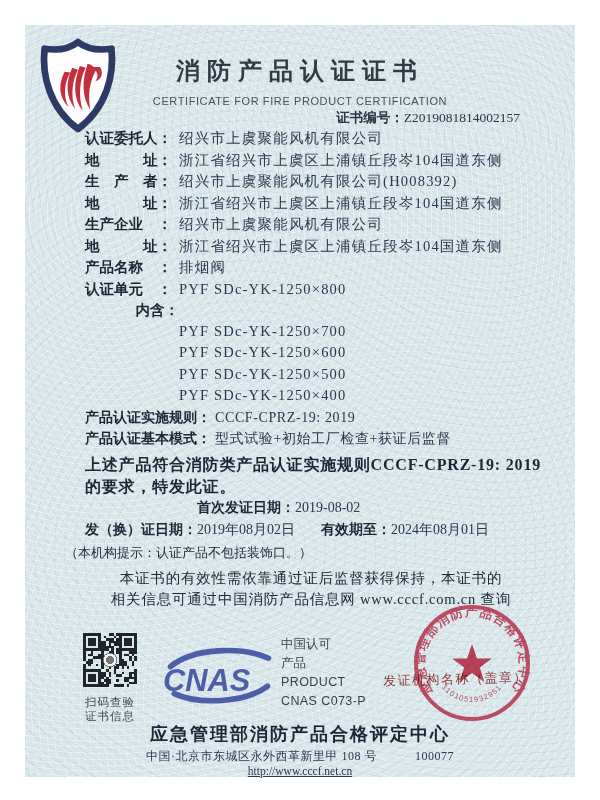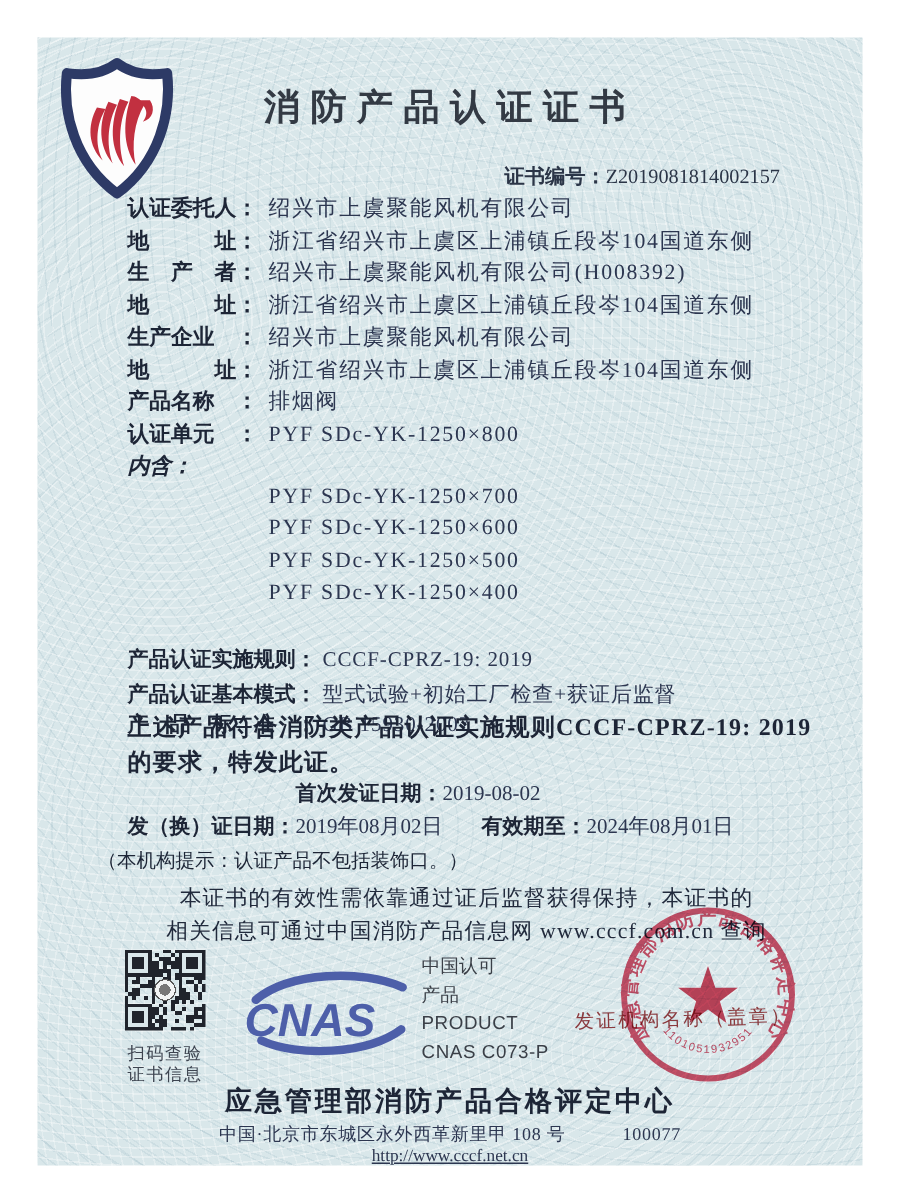--- a/index.html
+++ b/index.html
@@ -21,25 +21,25 @@
   .title-block{position:absolute;left:0;top:30px;width:100%;text-align:center;}
   .title{font-size:24px;letter-spacing:7px;color:#333a44;font-weight:600;}
   .subtitle{margin-top:8px;font-size:11px;letter-spacing:.6px;color:#4a5058;
     font-family:"Liberation Sans","DejaVu Sans",sans-serif;}
   .cert-no{position:absolute;top:84px;right:55px;font-size:13.5px;color:#2b3547;}
   .cert-no .lab{font-weight:bold;}
 
   .content{position:absolute;left:40px;top:104px;width:492px;}
   .row{display:flex;align-items:baseline;height:21.5px;padding-left:20px;}
   .row .lab{width:94px;flex:none;font-weight:bold;font-size:14.5px;color:#1d2536;white-space:nowrap;}
-  .row .lab.right{text-align:left;padding-right:0;box-sizing:border-box;font-style:italic;}
+  .row .lab.right{text-align:right;padding-right:0;box-sizing:border-box;}
   .row .val{font-size:14.5px;letter-spacing:1.2px;white-space:nowrap;color:#2c3650;}
   .rrow{display:flex;align-items:baseline;height:21.5px;padding-left:20px;}
   .rrow .rlab{font-weight:bold;font-size:14px;color:#1d2536;white-space:nowrap;}
-  .rrow .rval{font-size:14px;letter-spacing:.6px;margin-left:4px;white-space:nowrap;margin-top:24px;}
+  .rrow .rval{font-size:14px;letter-spacing:.6px;margin-left:4px;white-space:nowrap;}
   .statement{padding-left:20px;margin-top:2px;width:468px;font-weight:bold;
     font-size:16px;line-height:22.5px;letter-spacing:.8px;color:#1d2536;}
   .first-issue{padding-left:132px;height:22px;font-size:14px;}
   .first-issue .lab{font-weight:bold;color:#1d2536;}
   .issue-line{padding-left:20px;height:23px;font-size:14px;}
   .issue-line .lab{font-weight:bold;color:#1d2536;}
   .issue-line .gap{display:inline-block;width:26px;}
   .org-note{height:20px;font-weight:normal;font-size:13px;color:#1d2536;}
   .notice{margin-top:4px;text-align:center;font-size:14.5px;line-height:21.5px;
     letter-spacing:.8px;color:#212a3c;}
@@ -72,20 +72,21 @@
       <path d="M31 35 C24 48 25 62 35 72 C29 60 31 46 37 36 Z" fill="#c23040"></path>
       <path d="M39 31 C32 46 32 62 42 74 C37 60 39 44 45 33 Z" fill="#c23040"></path>
       <path d="M47 29 C40 46 40 64 50 76 C45 60 47 42 53 31 Z" fill="#c23040"></path>
       <path d="M55 27 C49 44 49 62 58 75 C55 61 57 45 64 33 C61 29 58 27 55 27 Z" fill="#c23040"></path>
       <path d="M58 30 C65 33 68 39 63 45 C70 43 72 36 68 30 Z" fill="#c23040"></path>
     </svg>
   </div>
 
   <div class="title-block">
     <div class="title">消防产品认证证书</div>
+    <div class="subtitle">CERTIFICATE FOR FIRE PRODUCT CERTIFICATION</div>
   </div>
 
   <div class="cert-no">
     <span class="lab">证书编号：</span><span>Z2019081814002157</span>
   </div>
 
   <div class="content">
     <div class="row">
       <span class="lab">认证委托人：</span>
       <span class="val">绍兴市上虞聚能风机有限公司</span>
@@ -138,24 +139,20 @@
       <span class="val">PYF SDc-YK-1250×400</span>
     </div>
 
     <div class="rrow">
       <span class="rlab">产品认证实施规则：</span>
       <span class="rval">CCCF-CPRZ-19: 2019</span>
     </div>
     <div class="rrow">
       <span class="rlab">产品认证基本模式：</span>
       <span class="rval">型式试验+初始工厂检查+获证后监督</span>
-    </div>
-    <div class="rrow">
-      <span class="rlab">产　品　标　准　：</span>
-      <span class="rval">GB 15930-2007</span>
     </div>
 
     <div class="statement">上述产品符合消防类产品认证实施规则CCCF-CPRZ-19: 2019的要求，特发此证。</div>
 
     <div class="first-issue">
       <span class="lab">首次发证日期：</span><span>2019-08-02</span>
     </div>
     <div class="issue-line">
       <span class="lab">发（换）证日期：</span><span>2019年08月02日</span><span class="gap"></span><span class="lab">有效期至：</span><span>2024年08月01日</span>
     </div>

